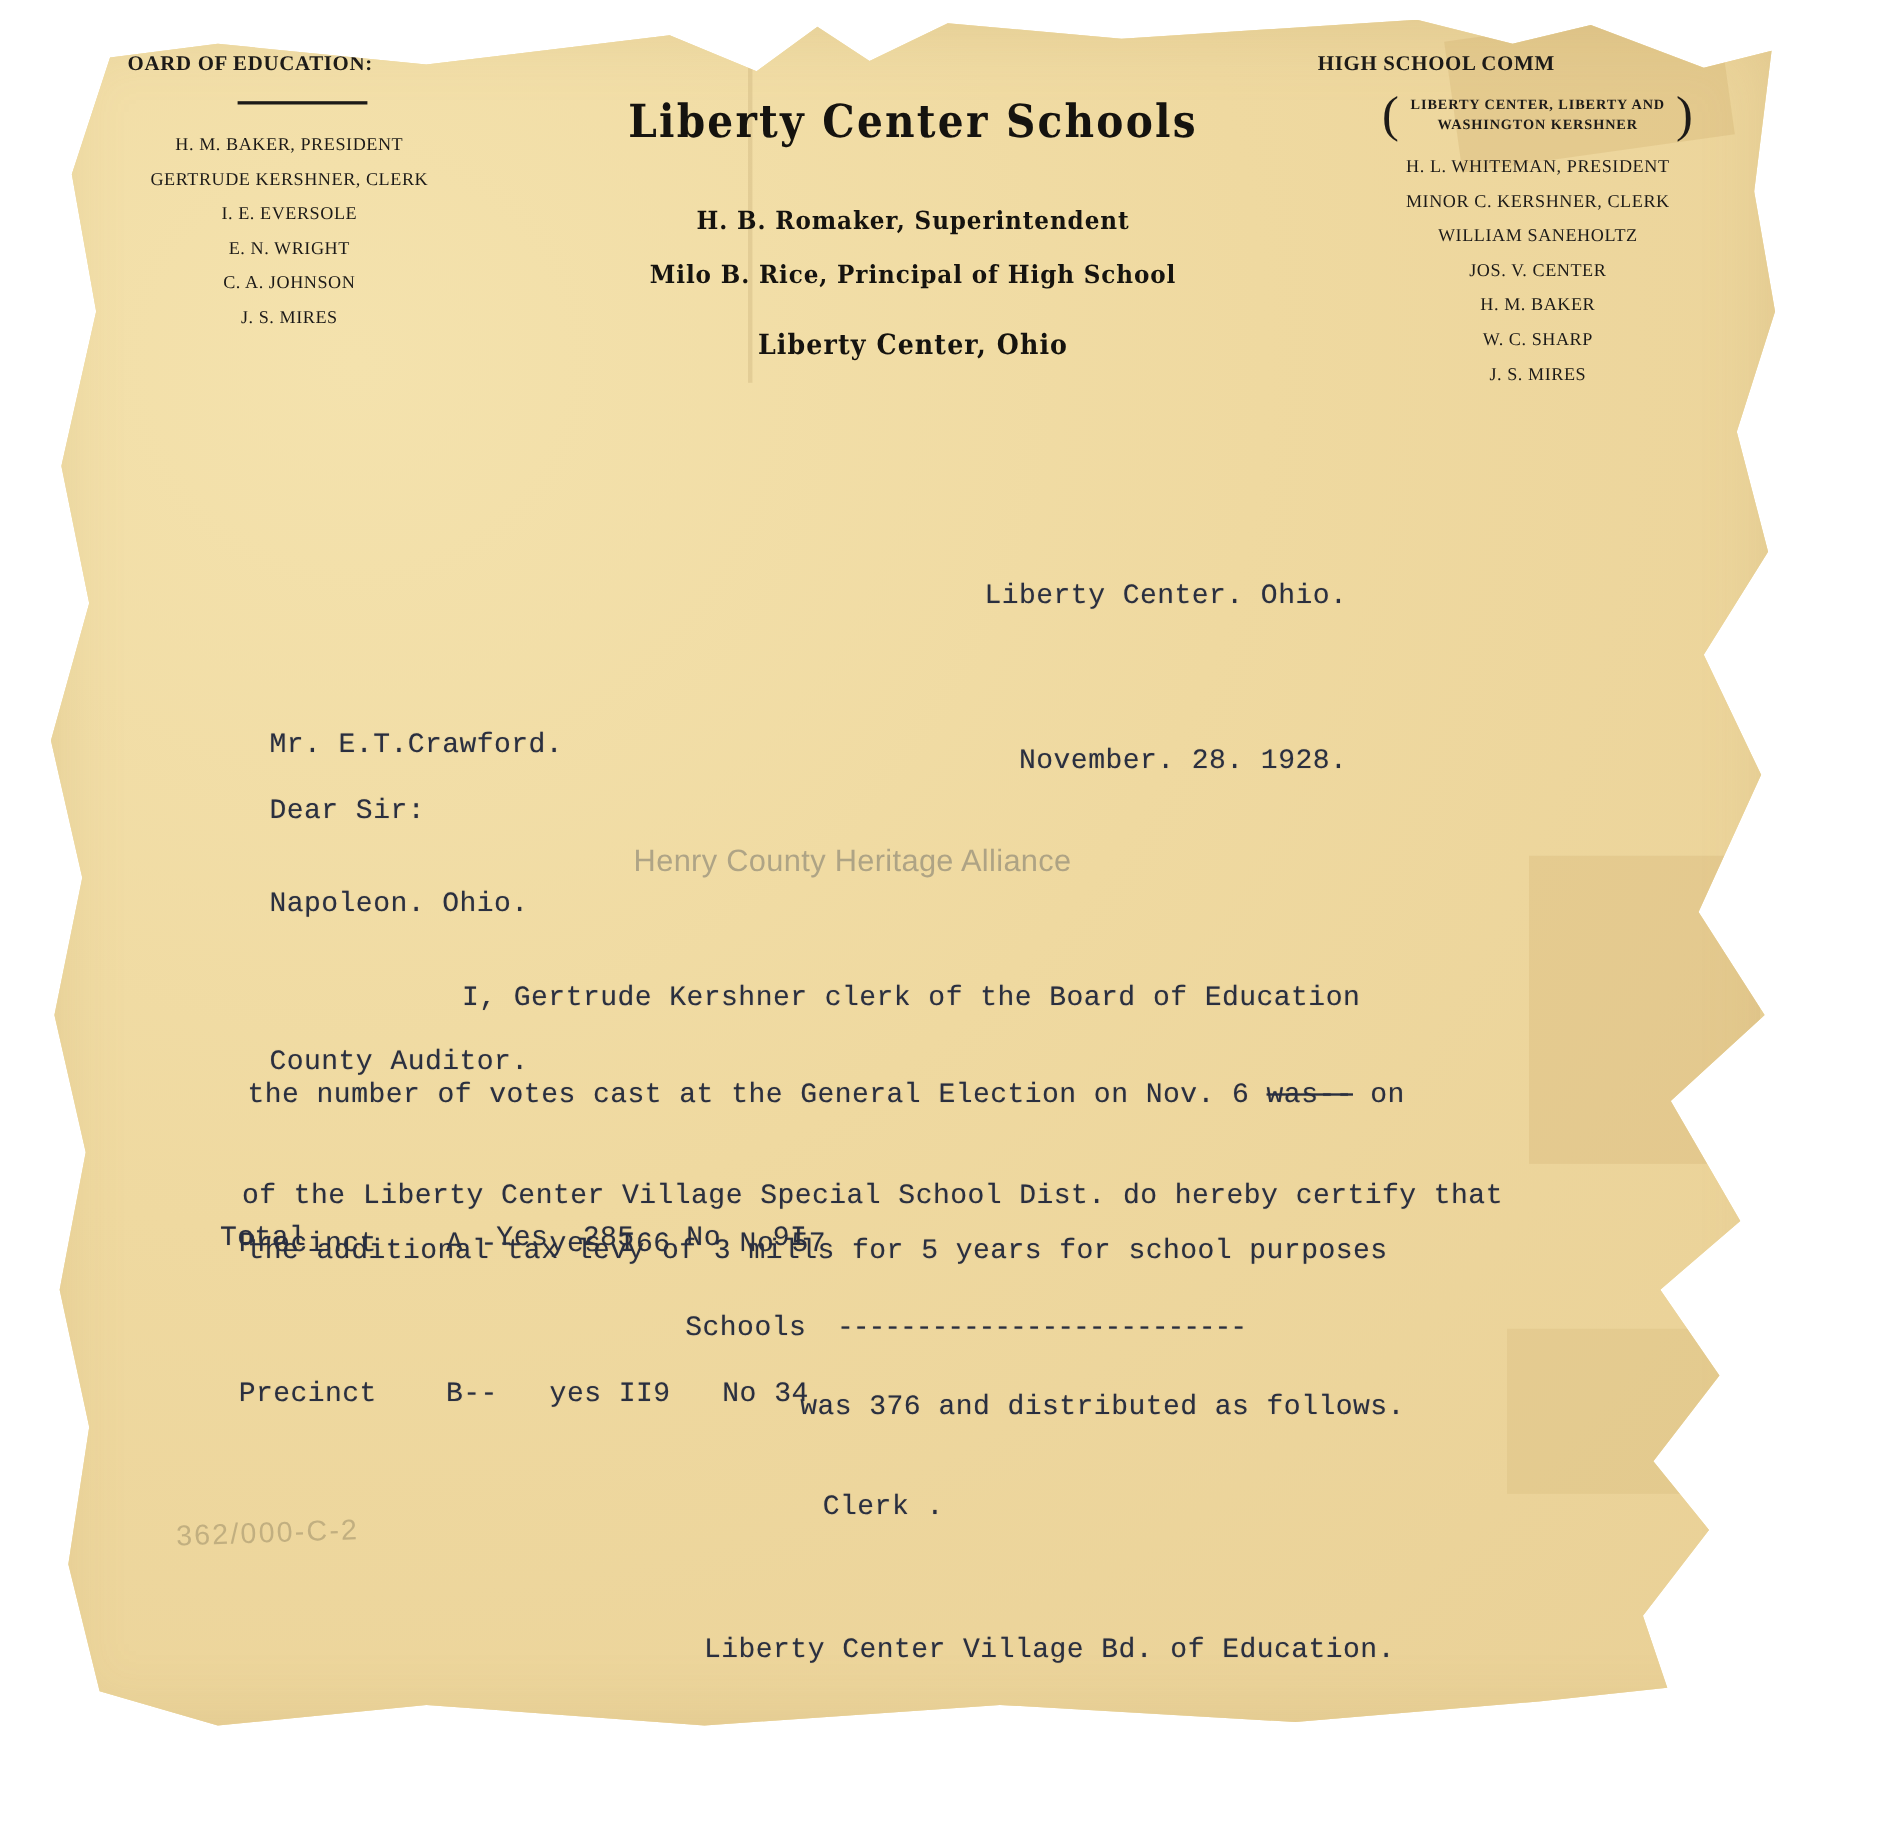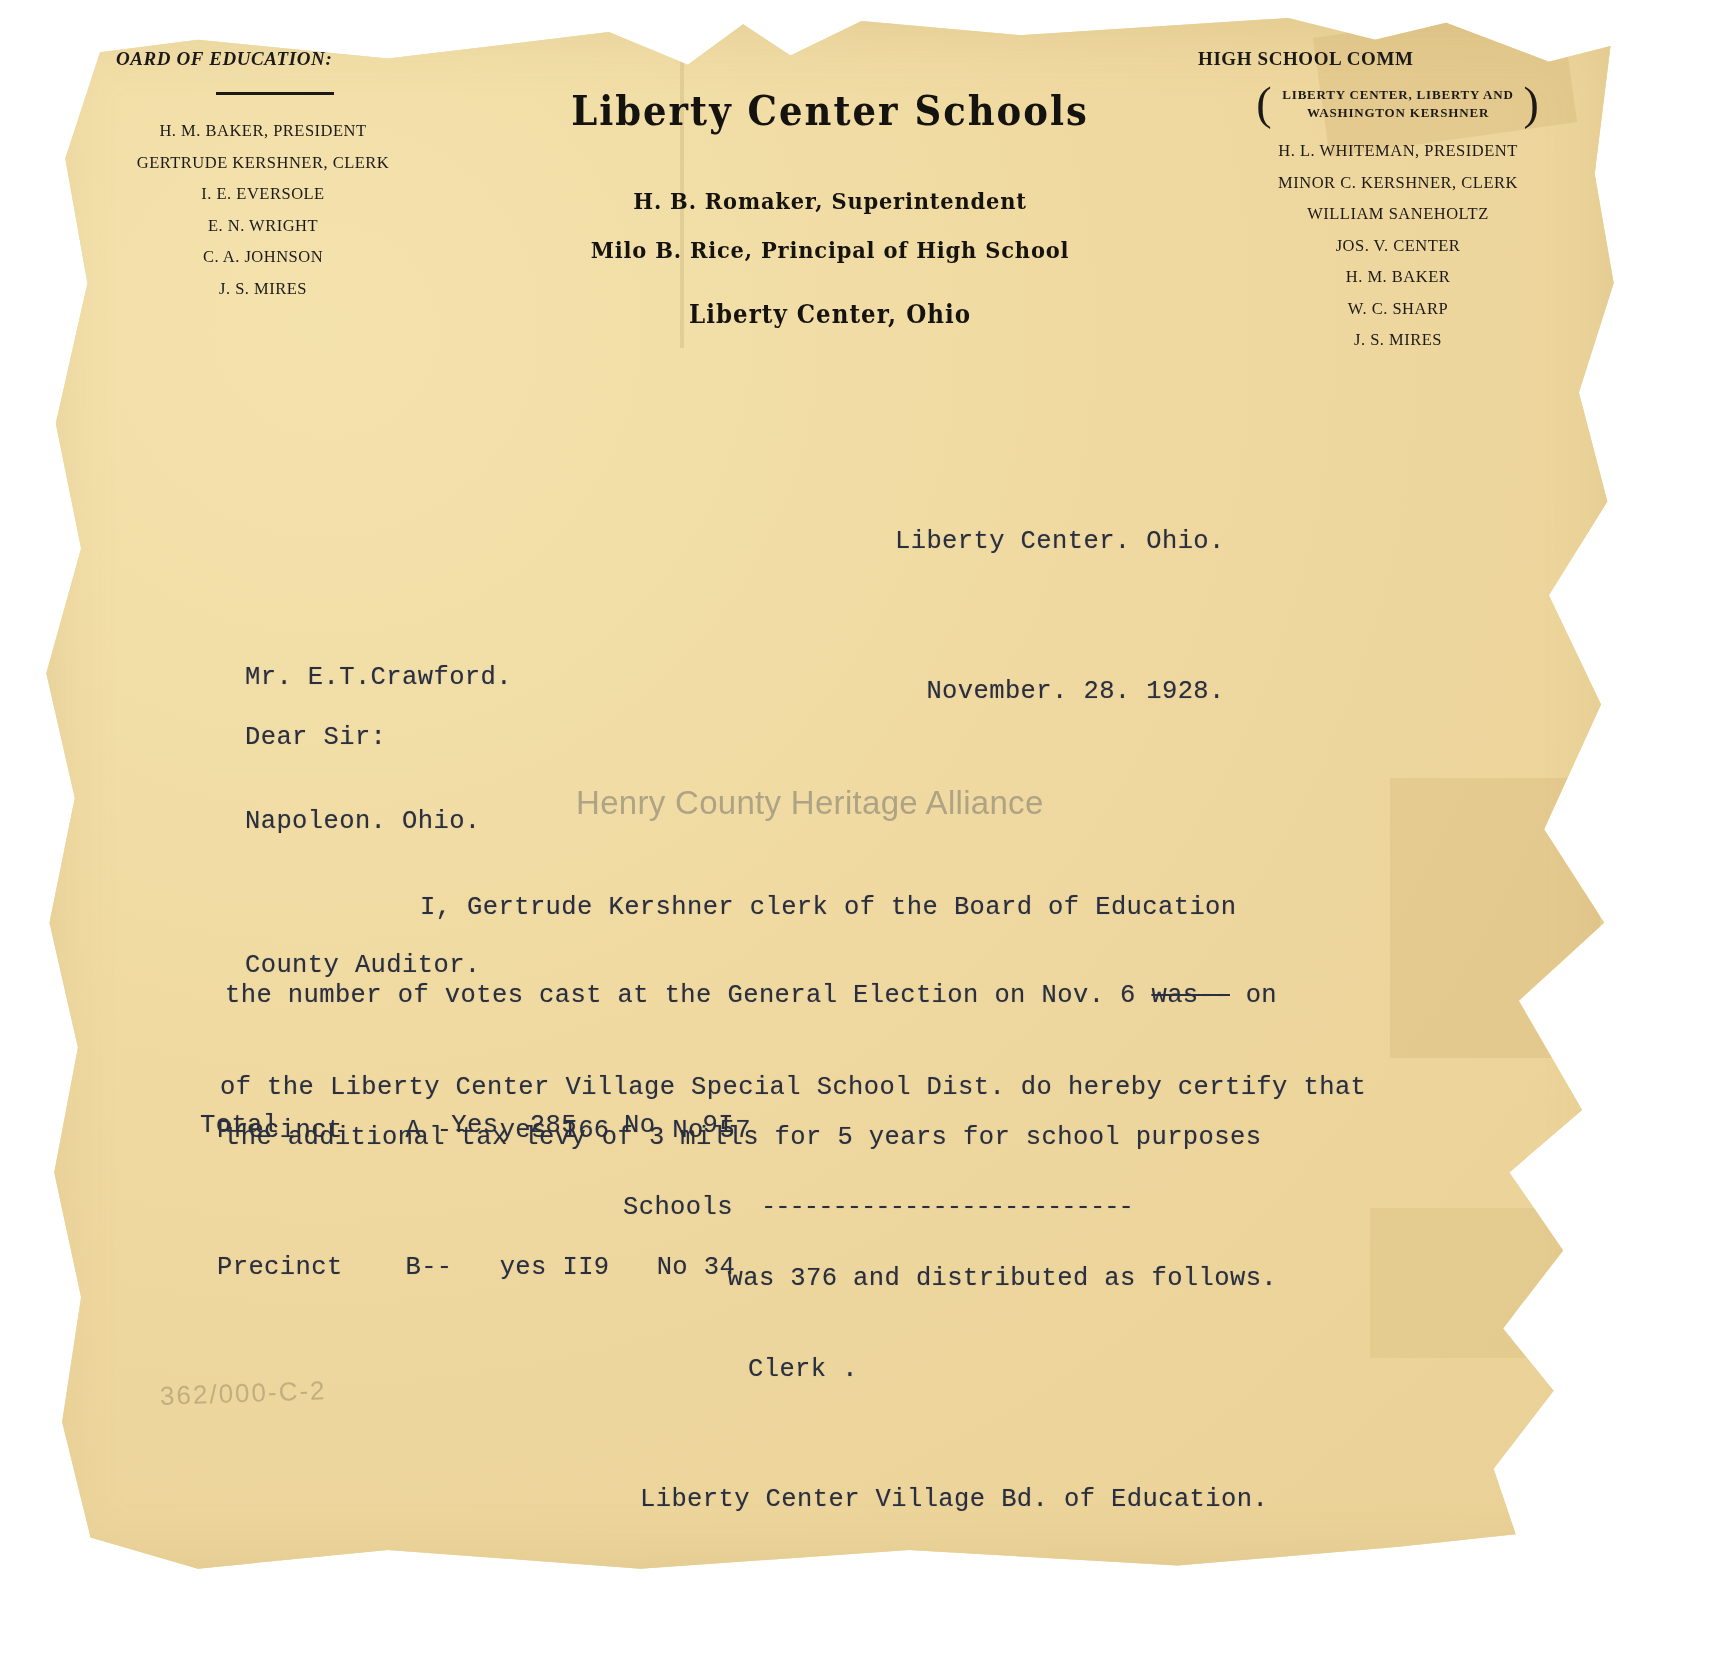--- a/index.html
+++ b/index.html
@@ -59,21 +59,20 @@
     width: 330px;
     text-align: center;
   }
   .lh-left .heading {
     font-family: "Liberation Serif", serif;
     font-weight: bold;
     font-size: 19px;
     letter-spacing: 0.6px;
     text-align: left;
     margin-left: 18px;
-    font-style: italic;
   }
   .lh-rule {
     width: 118px;
     height: 3px;
     background: #1c1a18;
     margin: 22px auto 28px 118px;
   }
   .lh-left .name, .lh-right .name {
     font-size: 16.5px;
     letter-spacing: 0.5px;
@@ -169,23 +168,23 @@
   #total-line { left: 160px; top: 1093px; }
   #signed-line { left: 583px; top: 1175px; }
   #clerk-line { left: 600px; top: 1243px; line-height: 1.70; }
 
   .strike { text-decoration: line-through; }
 
   
   #watermark {
     position: absolute;
     left: 536px;
-    top: 766px;
+    top: 749px;
     font-family: "Liberation Sans", sans-serif;
-    font-size: 33px;
+    font-size: 28px;
     color: rgba(120,118,110,0.55);
     letter-spacing: 0.3px;
     white-space: nowrap;
   }
 
   
   #pencil-mark {
     position: absolute;
     left: 120px;
     top: 1360px;

